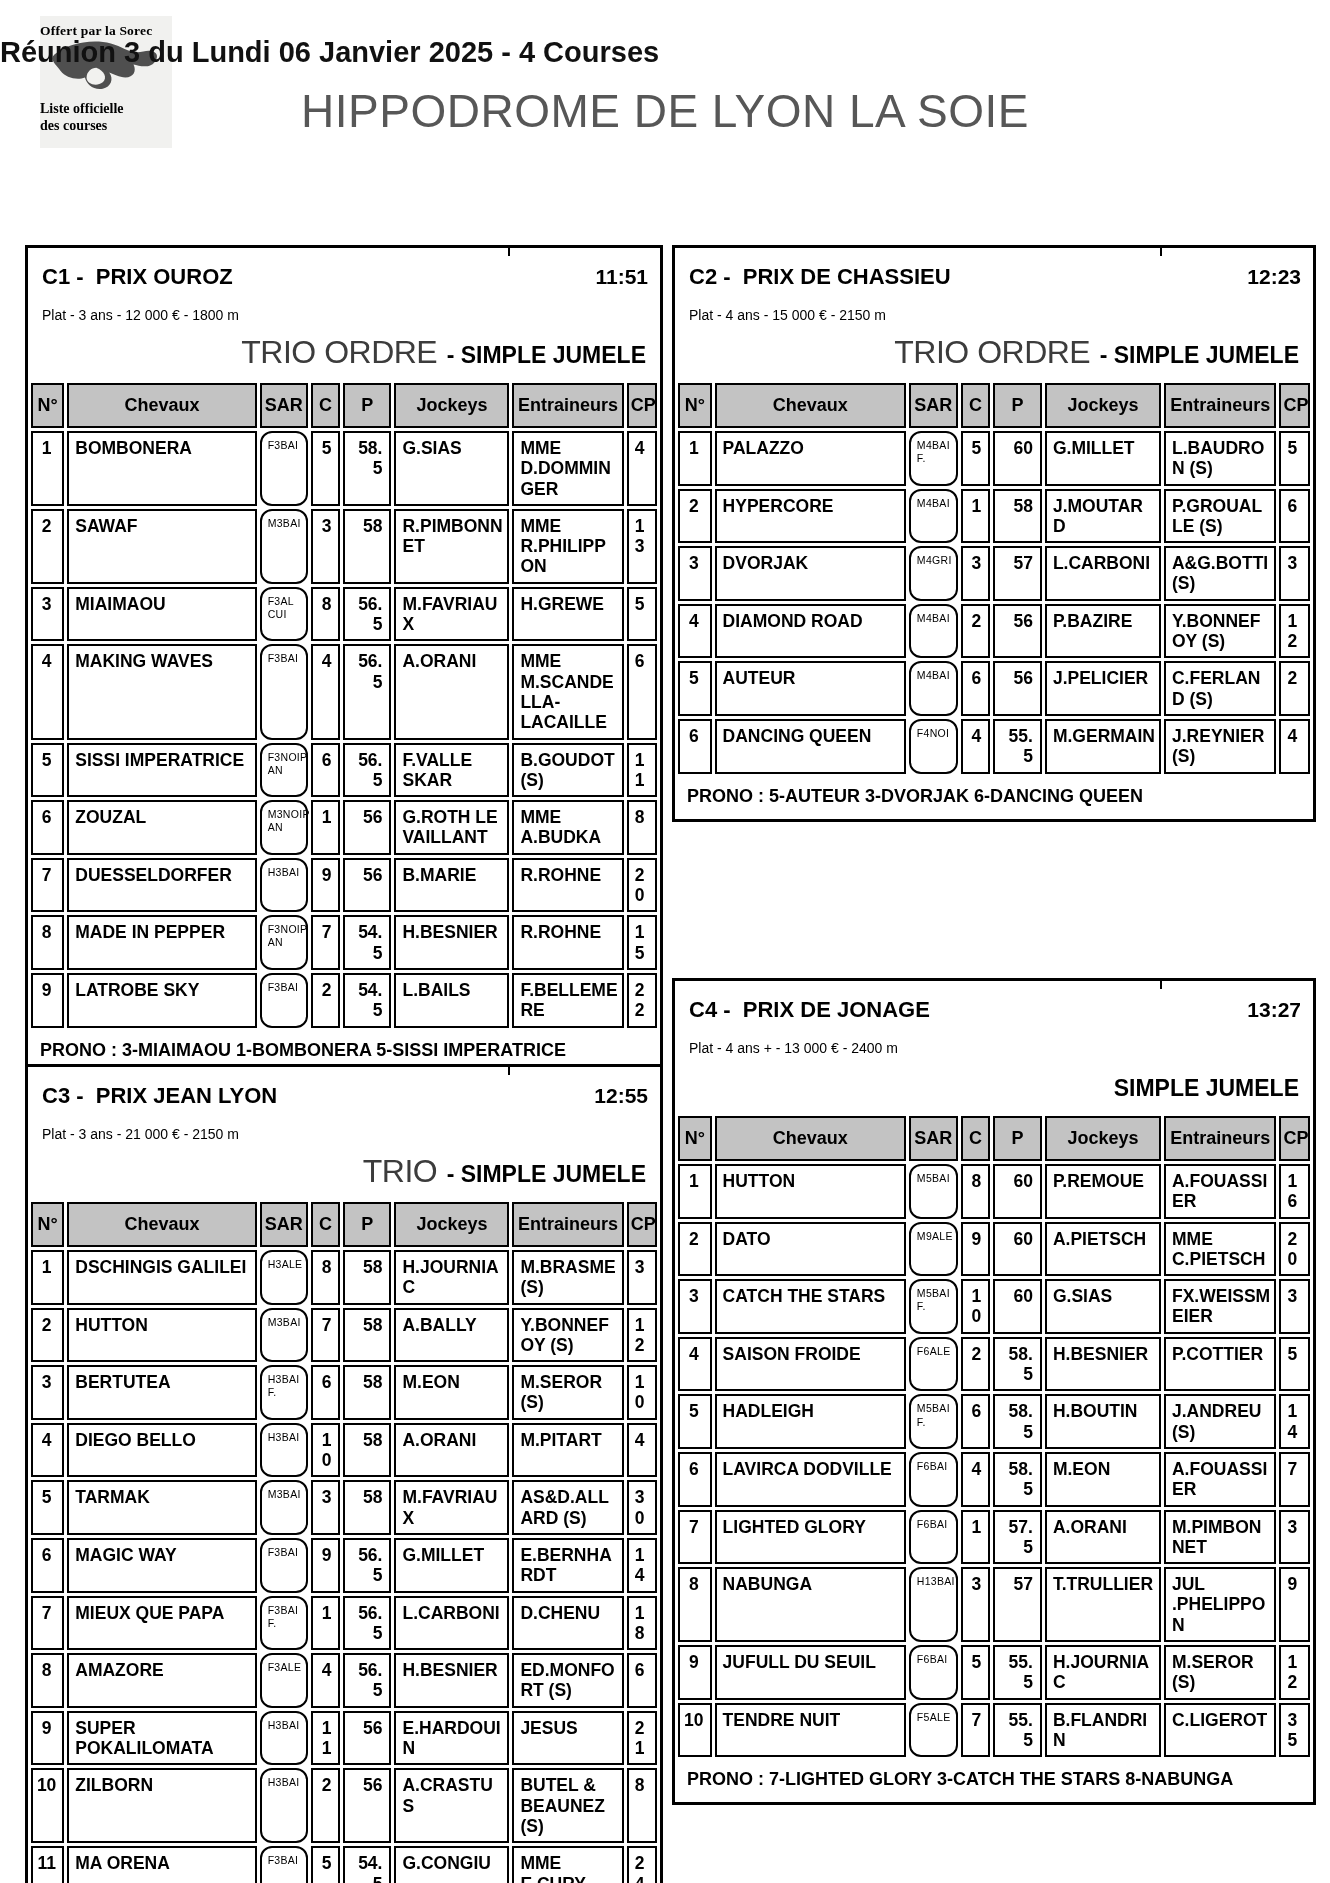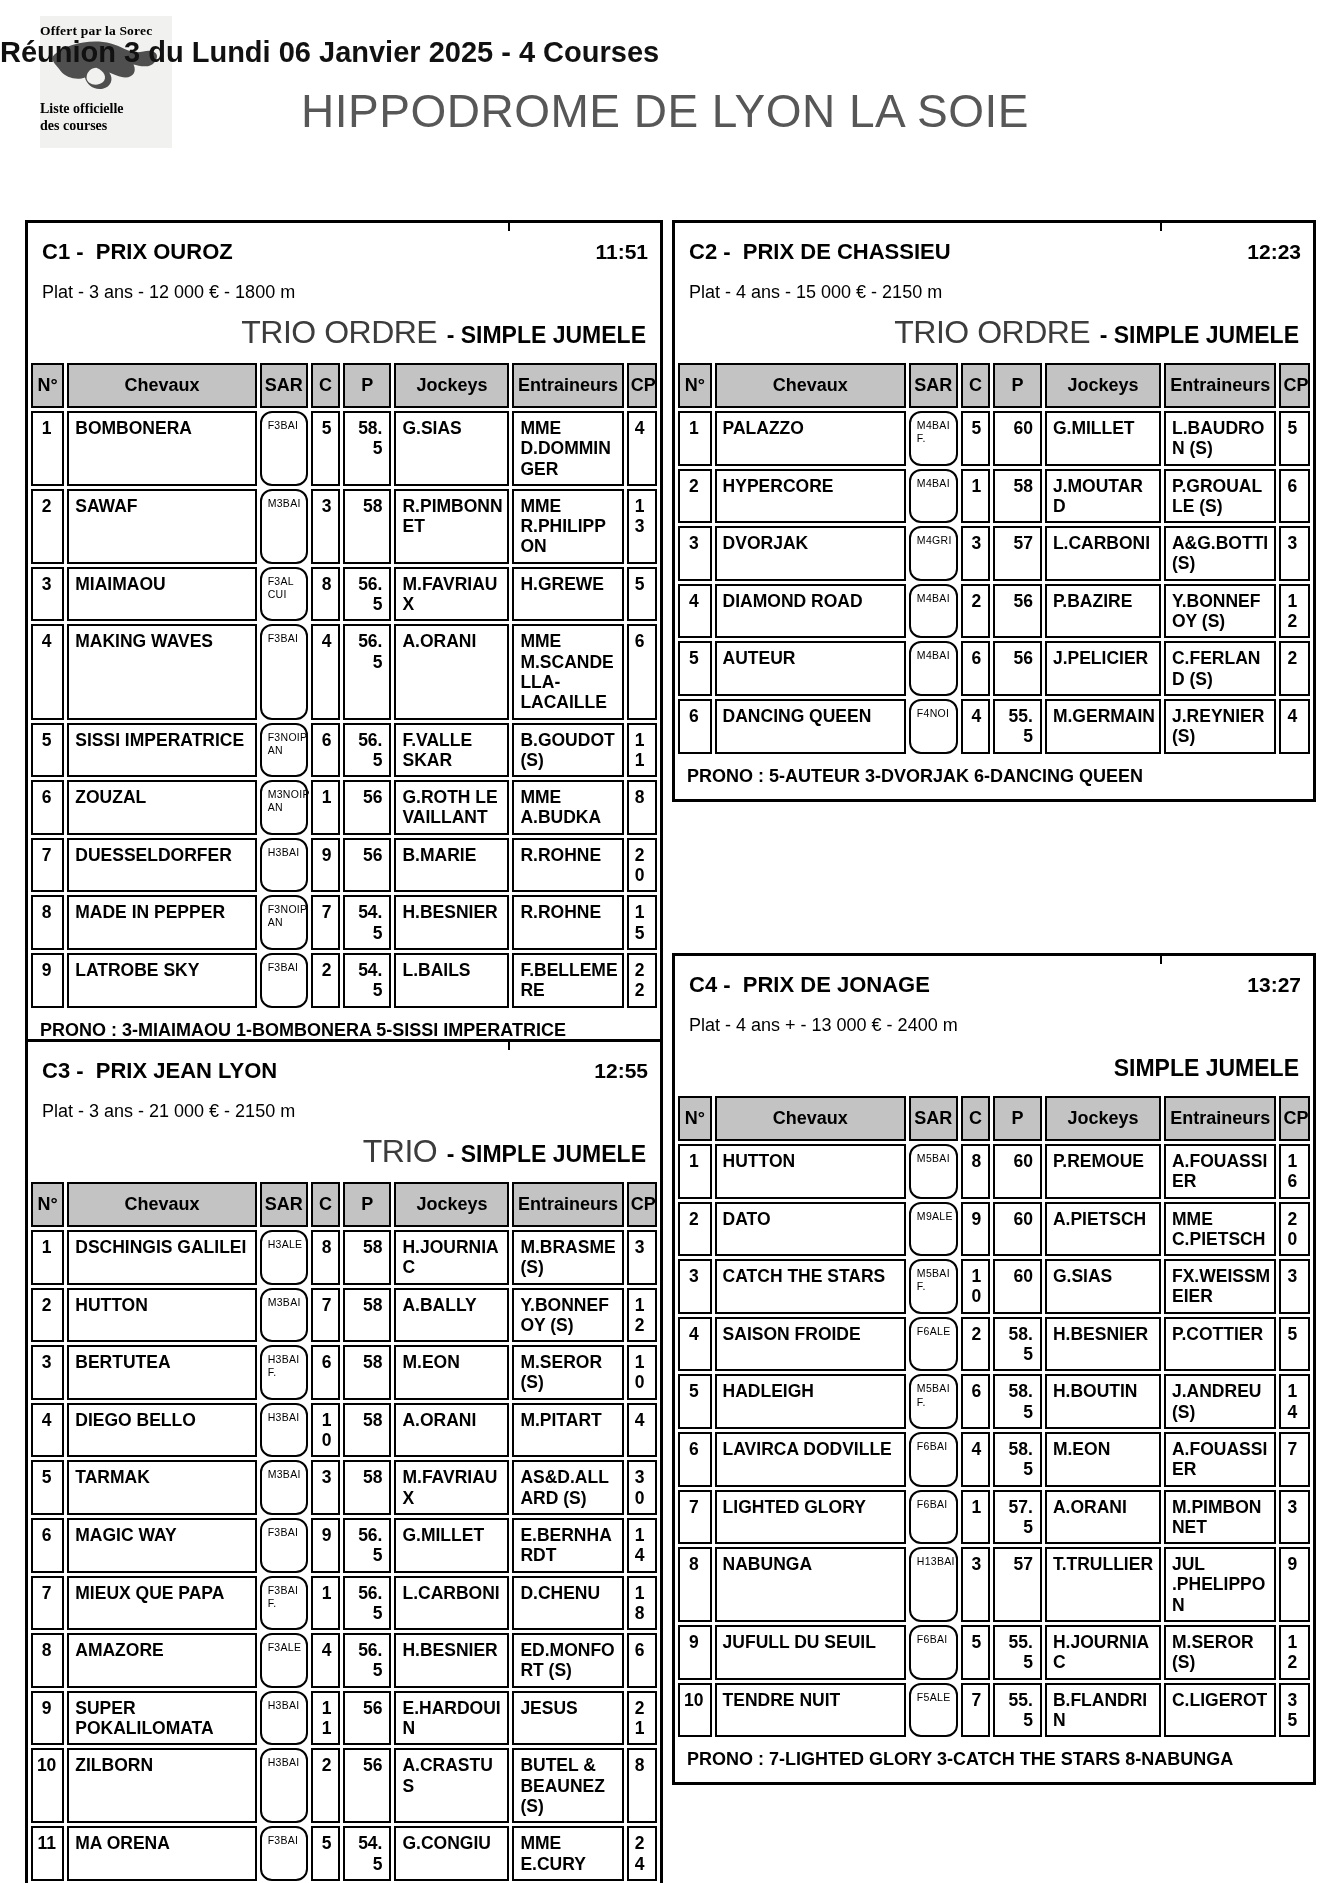--- a/index.html
+++ b/index.html
@@ -23,34 +23,34 @@
   .page-title{
     position:absolute;left:0;top:36px;width:100%;
     font-size:29px;font-weight:bold;color:#111;
   }
   .page-subtitle{
     position:absolute;left:0;top:84px;width:100%;text-align:center;
     font-size:46px;font-weight:normal;color:var(--subtitle-gray,#575757);letter-spacing:.5px;
   }
 
   
-  .race{position:absolute;border:3px solid #000;background:#fff;}
+  .race{position:absolute;border:3px solid #000;background:#fff;margin-top:25px;}
   .race::after{ 
     content:'';position:absolute;top:-3px;left:76%;width:2px;height:11px;background:#000;
   }
   .race-c1{left:25px;top:220px;width:632px;}
   .race-c2{left:672px;top:220px;width:638px;}
   .race-c3{left:25px;top:1039px;width:632px;}
   .race-c4{left:672px;top:953px;width:638px;}
 
   .race-head{padding:16px 12px 12px 14px;}
   .race-title-row{display:flex;justify-content:space-between;align-items:baseline;}
   .race-title{font-size:22px;font-weight:bold;white-space:pre-wrap;}
   .race-time{font-size:21px;font-weight:bold;}
-  .race-conditions{margin-top:17px;font-size:18px;}
+  .race-conditions{margin-top:17px;font-size:14px;}
   .race-bets{text-align:right;margin-top:13px;line-height:1;padding-right:2px;}
   .bet-main{font-size:32px;font-weight:normal;color:var(--bet-main-color,#3c3c3c);letter-spacing:-.5px;}
   .bet-secondary{font-size:23px;font-weight:bold;margin-left:5px;}
 
   
   table.grid{width:100%;border-collapse:separate;border-spacing:3px;table-layout:fixed;}
   col.col-num{width:5.5%;}  col.col-horse{width:31.3%;} col.col-sar{width:8%;}
   col.col-c{width:4.8%;}    col.col-p{width:8%;}        col.col-jockey{width:19%;}
   col.col-trainer{width:18.4%;} col.col-cp{width:5%;}
   th{

